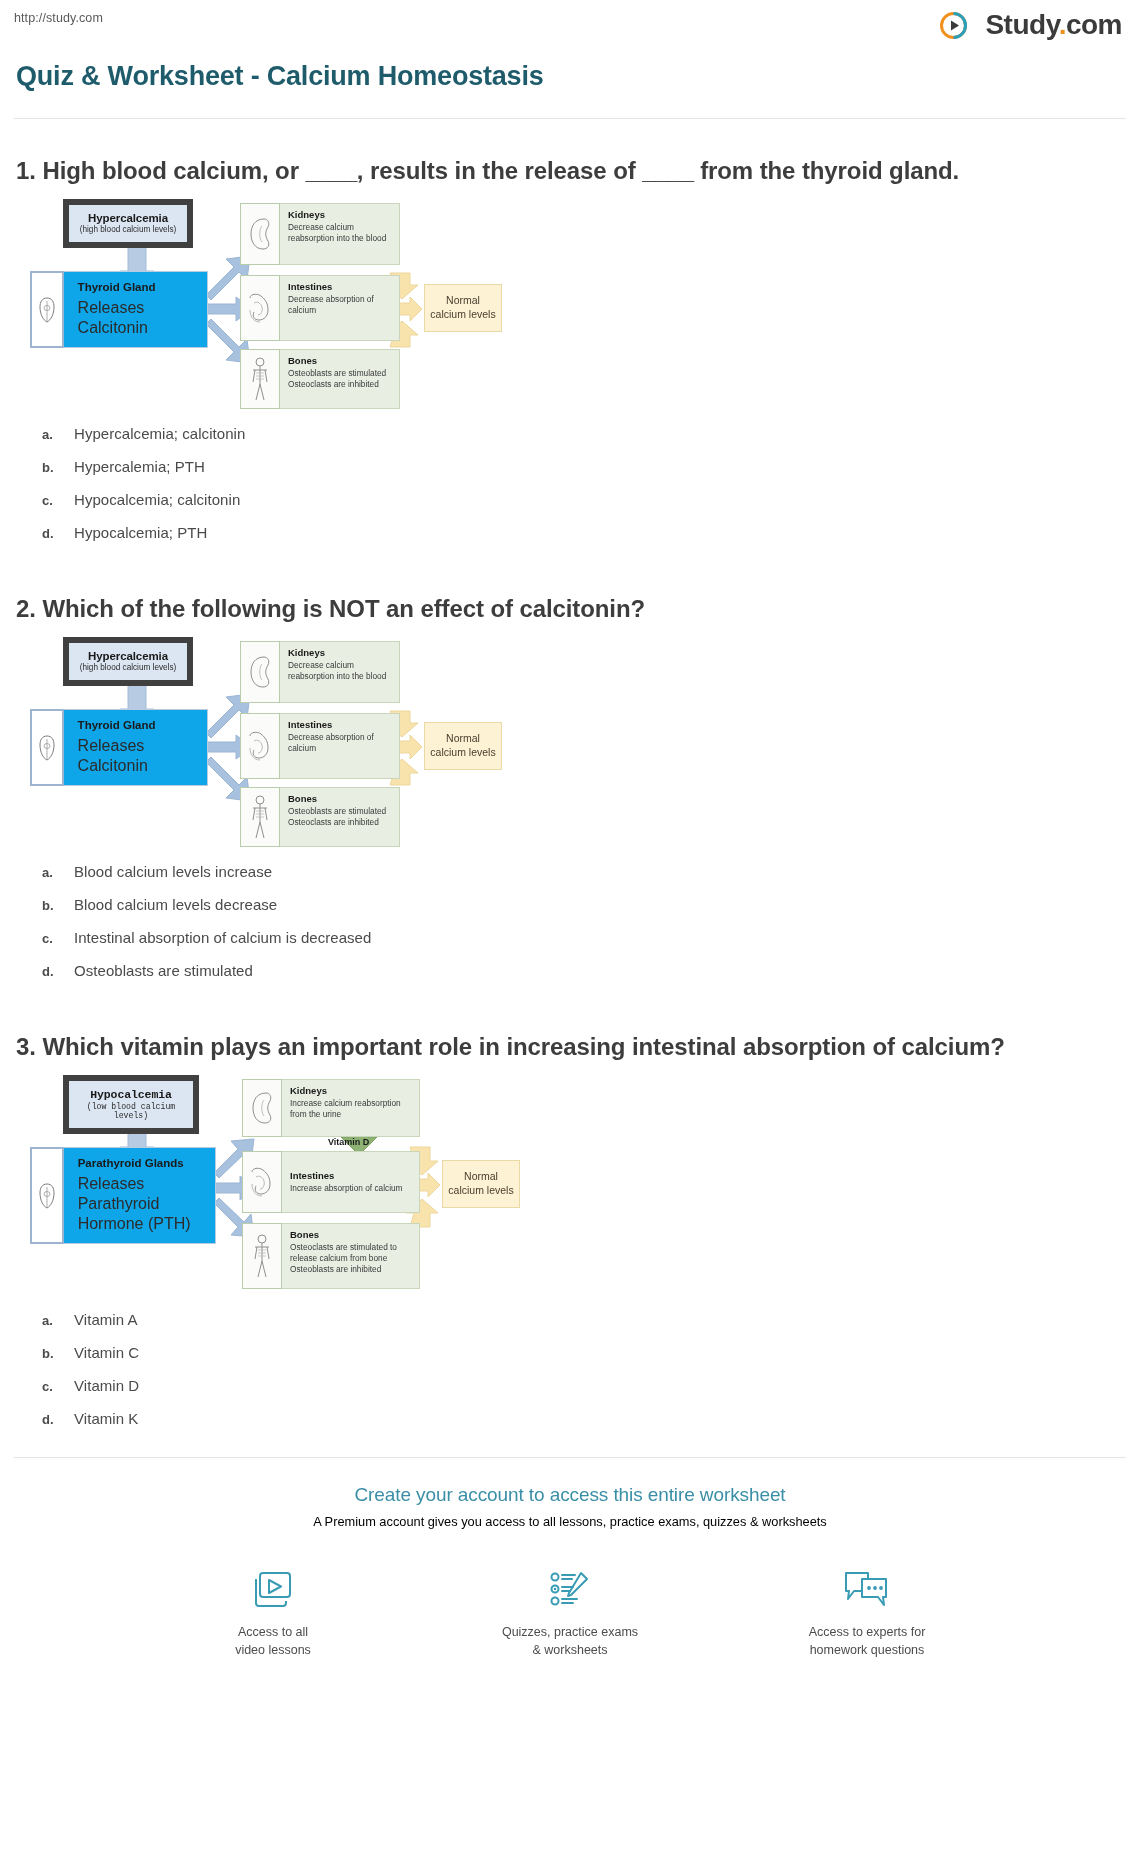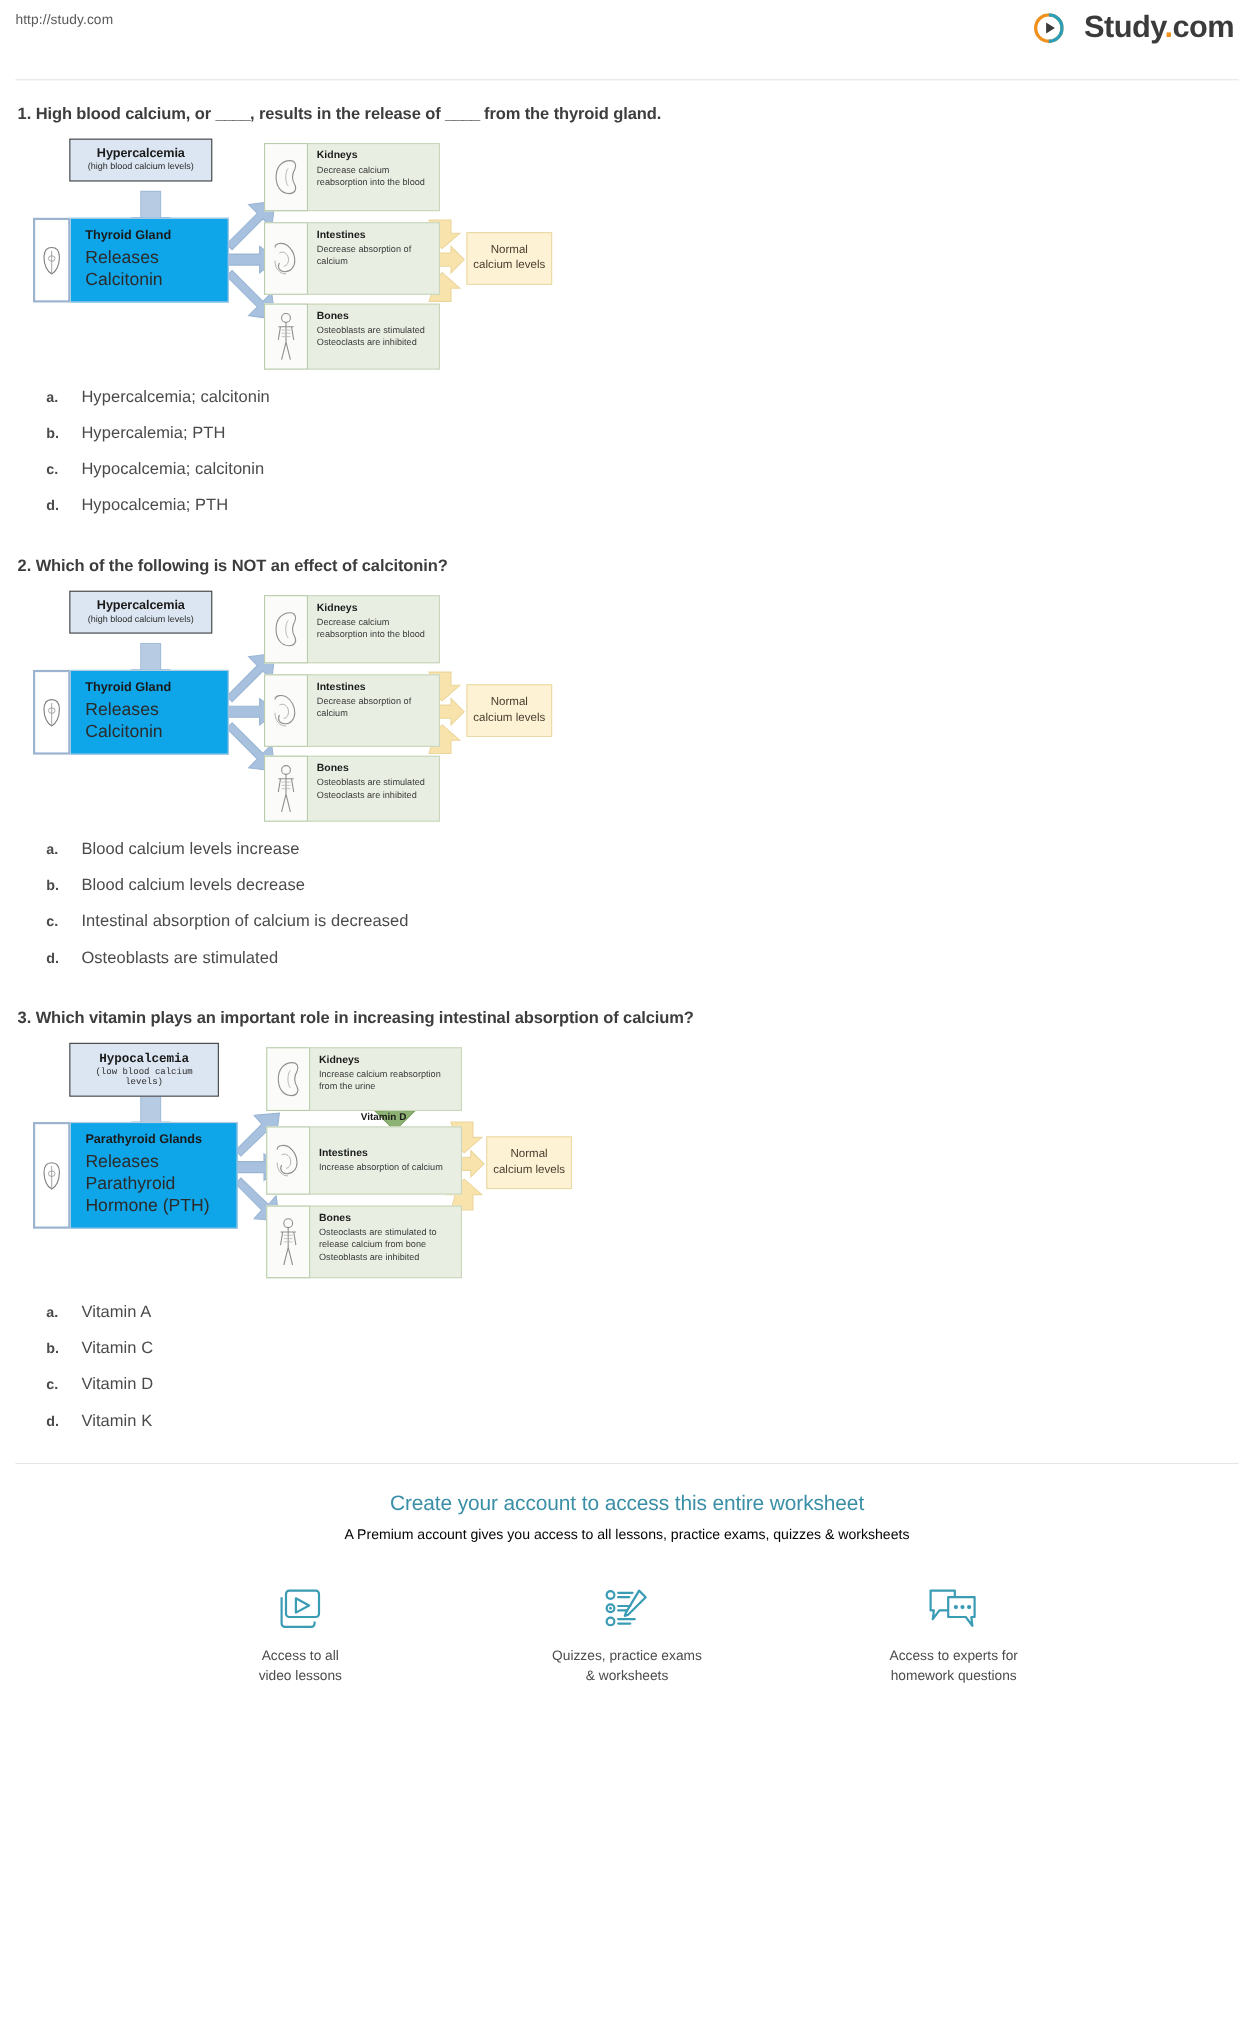--- a/index.html
+++ b/index.html
@@ -32,42 +32,42 @@
     color: #1f5c6b;
     letter-spacing: -.2px;
     margin: 15px 0 0 2px;
   }
 
   .divider { border-top: 1px solid #e3e5e6; margin: 26px 0 0 0; }
 
   
   .question { padding-top: 22px; }
   .q-text {
-    font-size: 15px;
+    font-size: 24px;
     font-weight: 600;
     color: #3d3d3d;
     letter-spacing: -.1px;
-    margin: 0 0 14px 2px;
+    margin: 16px 0 14px 2px;
   }
   .q-text .blank { letter-spacing: -.5px; }
 
   .choices { margin: 14px 0 0 28px; }
   .choice { display: flex; align-items: baseline; margin-bottom: 16px; }
   .choice-letter { font-size: 13px; font-weight: 700; color: #4a4a4a; width: 32px; flex: none; }
   .choice-label { font-size: 15px; color: #4a4a4a; letter-spacing: .05px; }
 
   
   .diagram { position: relative; margin-left: 14px; }
   .diagram.d1, .diagram.d2 { width: 480px; height: 212px; }
   .diagram.d3 { width: 480px; height: 222px; }
 
   .dbox { position: absolute; }
 
   .src-box {
-    background: #dce6f2; border: 1px solid #404040;
+    background: #dce6f2; border: 6px solid #404040;
     text-align: center; padding: 7px 10px 8px;
   }
   .src-title { font-size: 11.5px; font-weight: 700; color: #1a1a1a; letter-spacing: -.1px; }
   .src-sub { font-size: 8.2px; color: #2b2b2b; margin-top: 1px; }
 
   .gland-wrap { position: absolute; display: flex; align-items: stretch; }
   .gland-icon {
     width: 34px; background: #ffffff; border: 2px solid #9db4d0;
     display: flex; align-items: center; justify-content: center;
     position: relative; z-index: 3;
@@ -133,20 +133,21 @@
           <circle cx="13.5" cy="13.5" r="12" fill="none" stroke="#f0911e" stroke-width="3"></circle>
           <path d="M13.5 1.5 A12 12 0 0 1 13.5 25.5" fill="none" stroke="#2a9fba" stroke-width="3"></path>
           <circle cx="13.5" cy="13.5" r="8.5" fill="#ffffff"></circle>
           <polygon points="11,8.5 19,13.5 11,18.5" fill="#3b3b3b"></polygon>
         </svg>
       </span>
       <span class="logo-text"><span>Study</span><span class="logo-dot">.</span><span>com</span></span>
     </div>
   </div>
 
+  <h1 class="page-title">Quiz &amp; Worksheet - Calcium Homeostasis</h1>
 
   <div class="divider"></div>
 
   <section class="question">
     <p class="q-text"><span>1.</span> <span></span><span>High blood calcium, or <span class="blank">____</span>, results in the release of <span class="blank">____</span> from the thyroid gland.</span></p>
 
     <div class="diagram d1">
       <svg class="arrows" width="480" height="212" aria-hidden="true">
 
         <polygon points="100,48 118,48 118,72 126,72 109,90 92,72 100,72" fill="#b7cbe3" stroke="#a3bcd8" stroke-width="1"></polygon>

